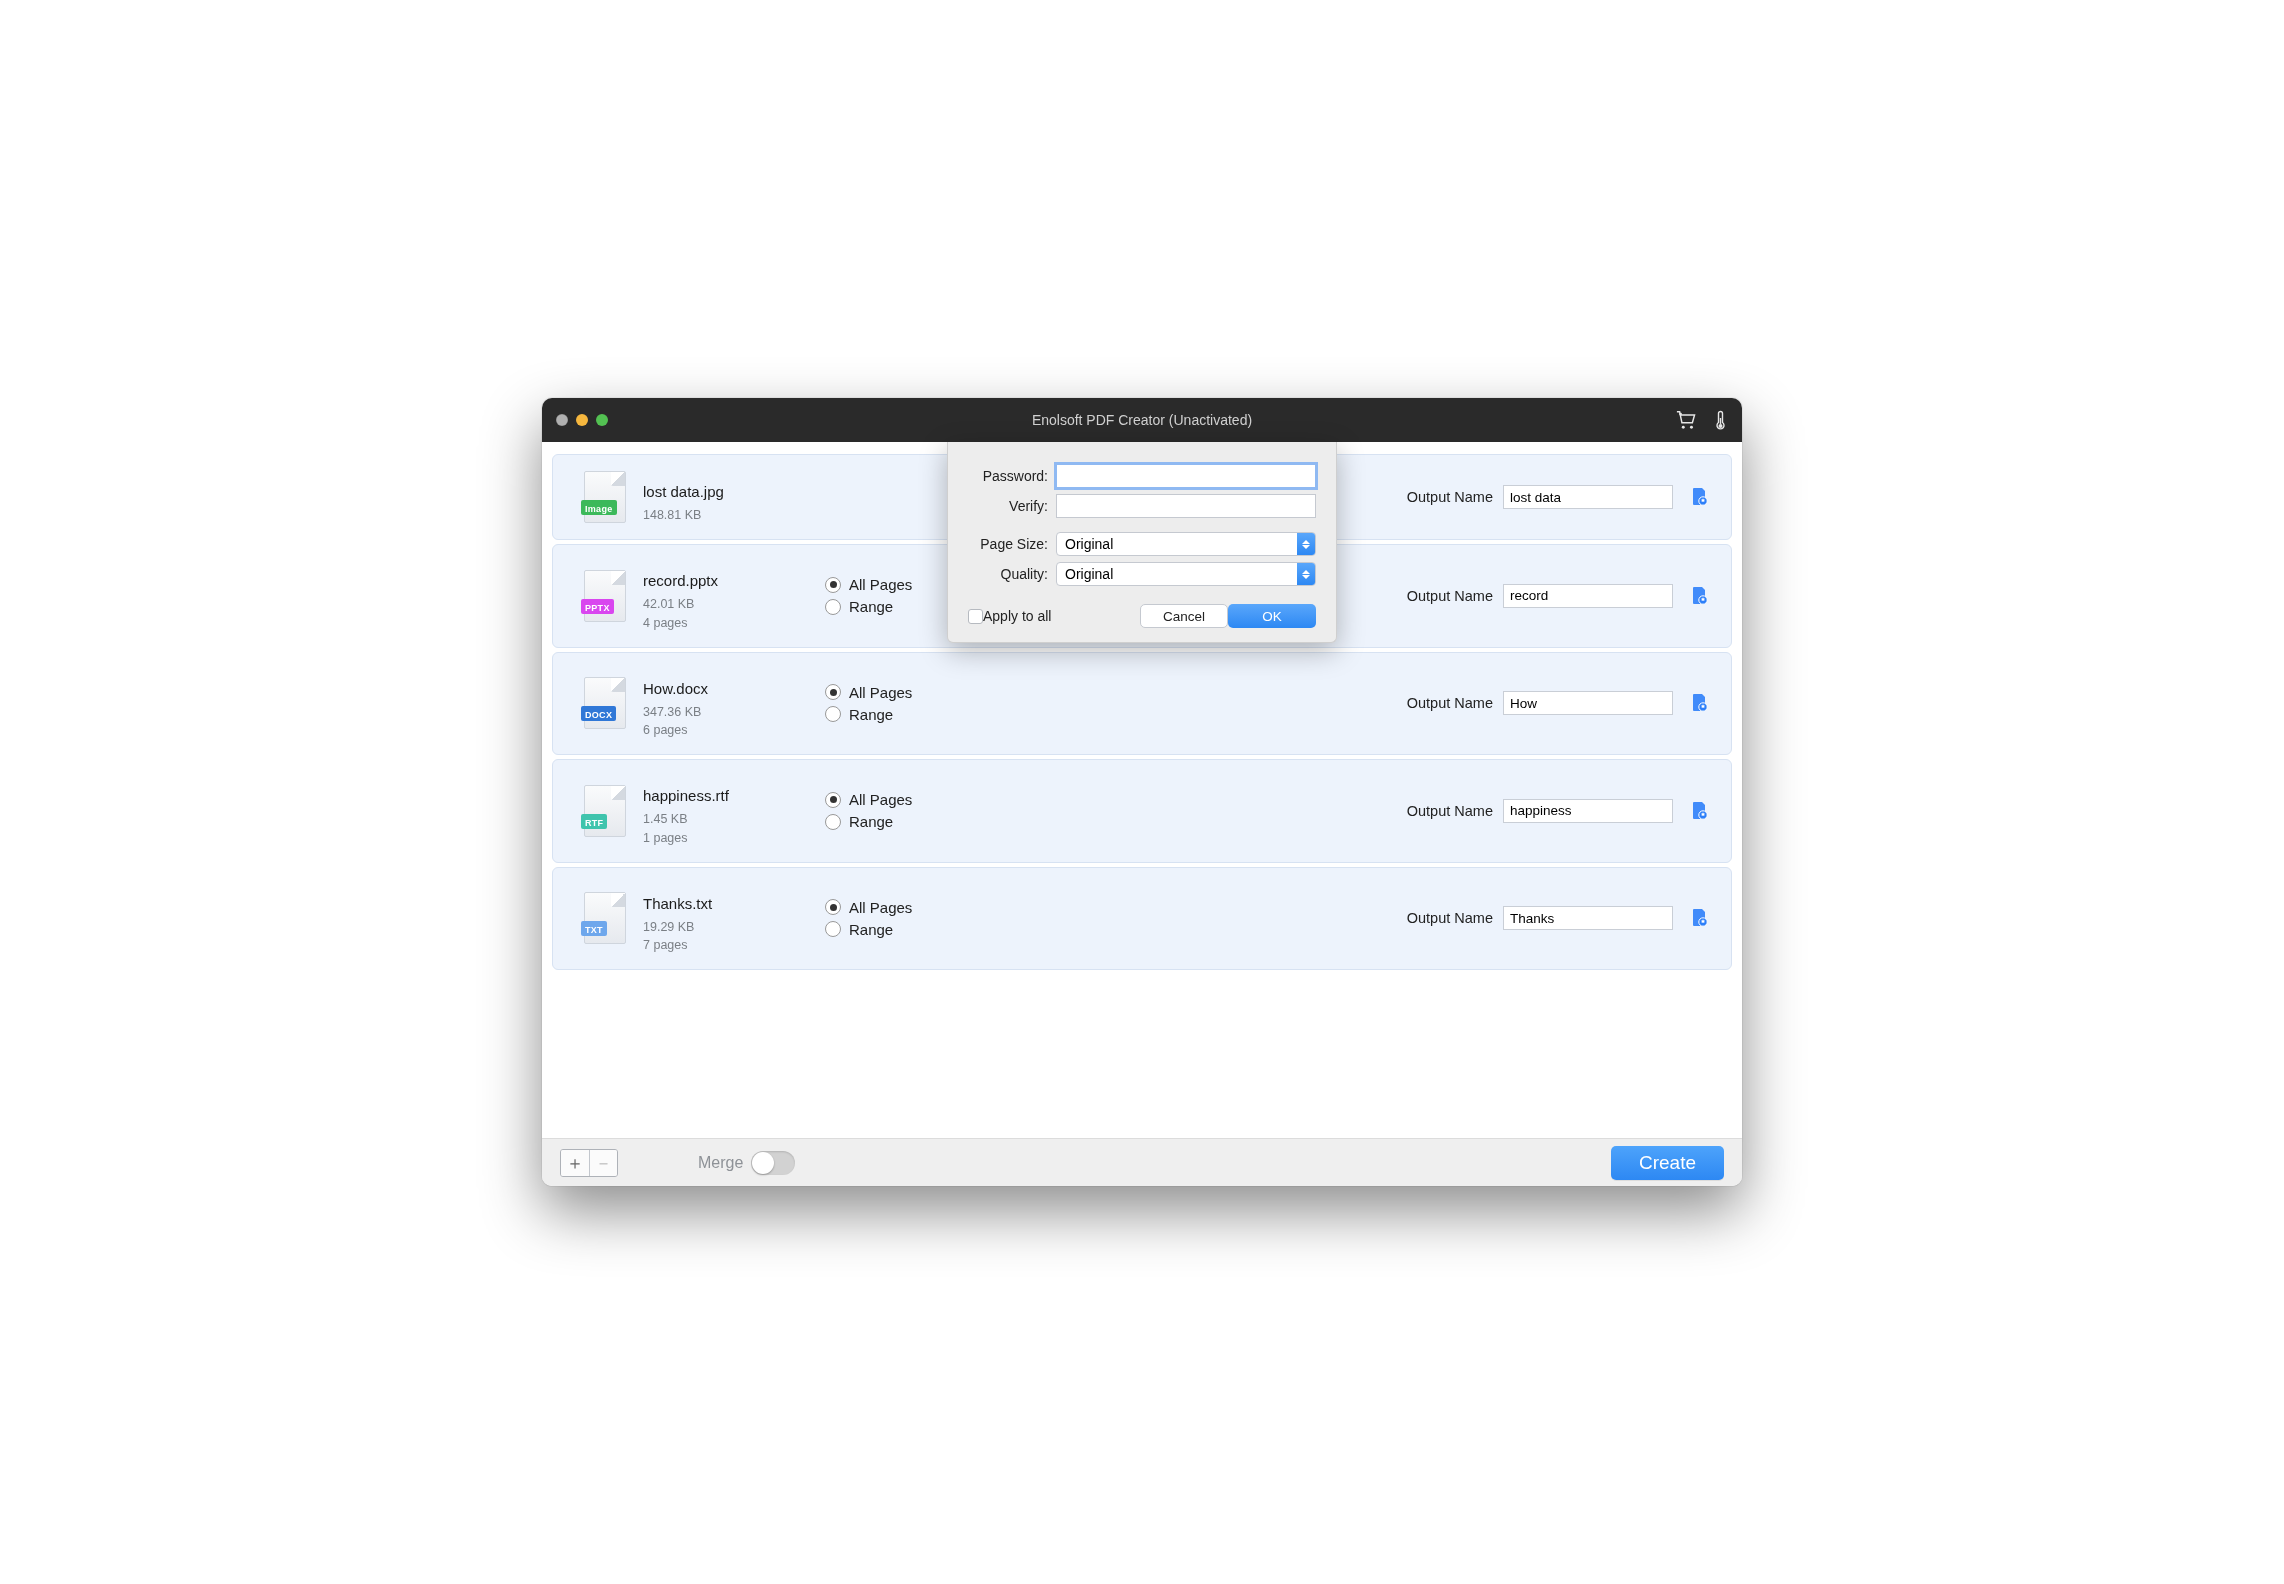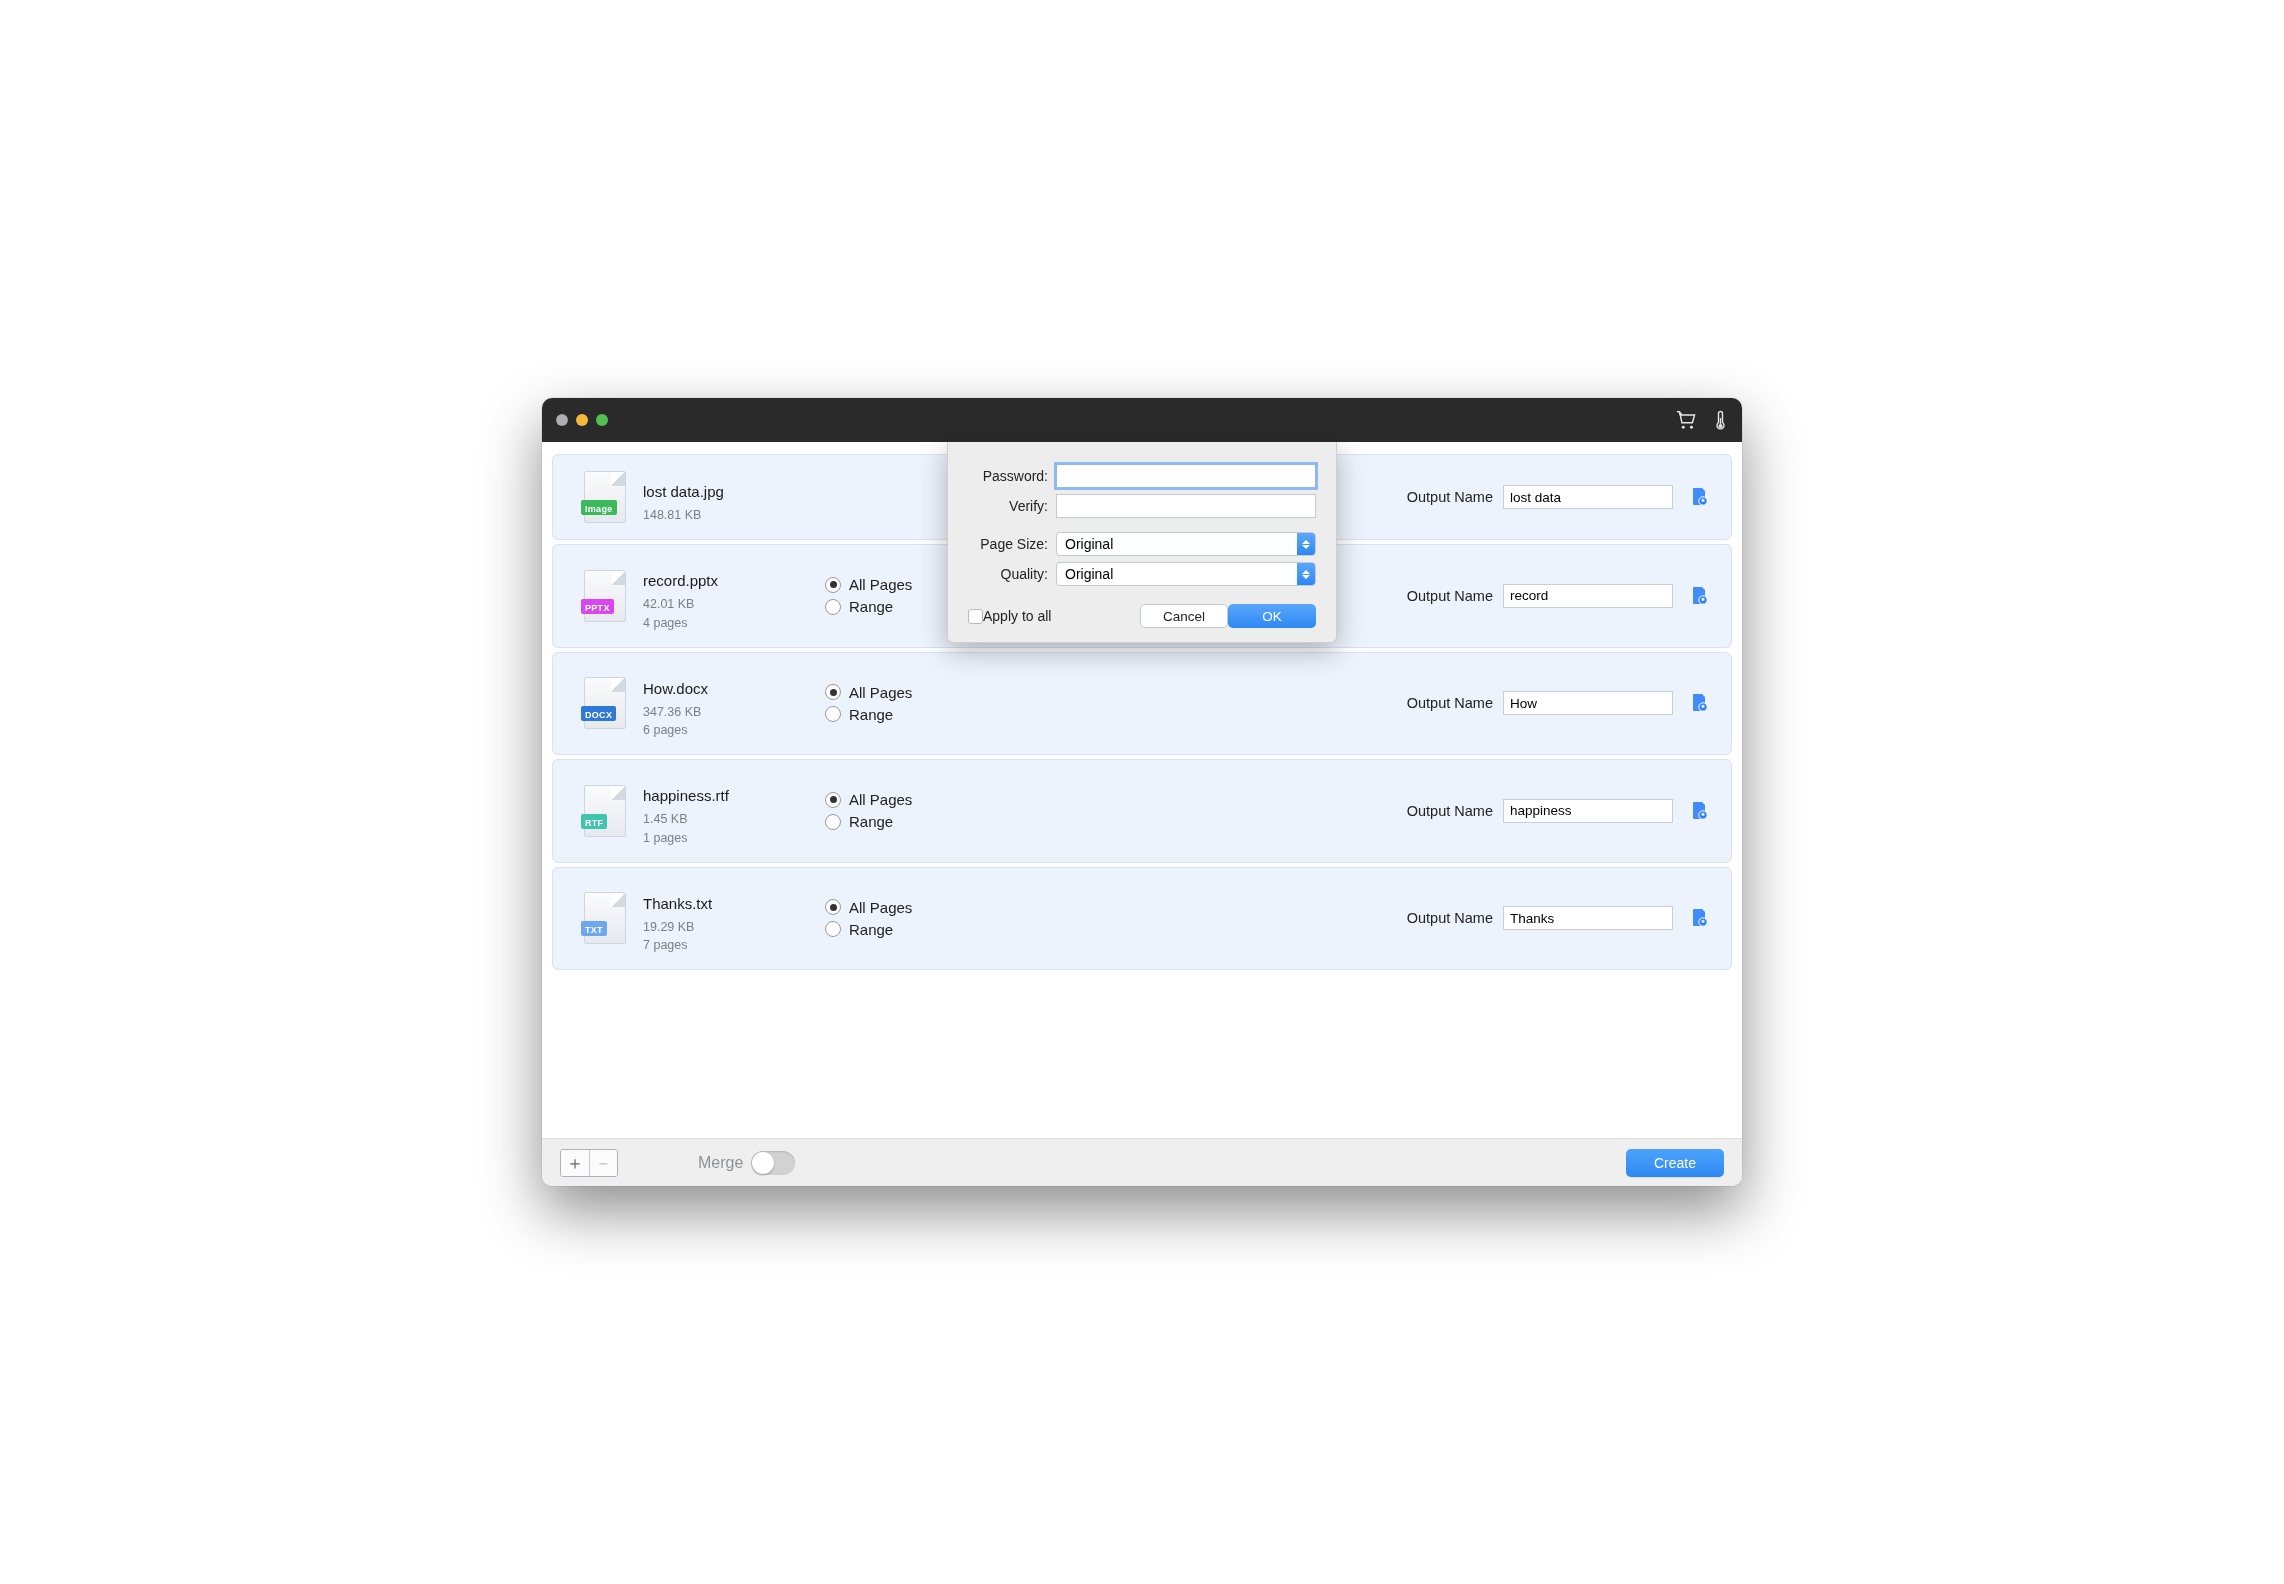--- a/index.html
+++ b/index.html
@@ -124,21 +124,21 @@
     background:#d2d2d2; position:relative; box-shadow: inset 0 1px 2px rgba(0,0,0,.15);
   }
   .switch::after {
     content:""; position:absolute; top:1px; left:1px;
     width:22px; height:22px; border-radius:50%; background:#fff;
     box-shadow:0 1px 2px rgba(0,0,0,.3);
   }
   .create-btn {
     margin-left:auto;
     background: linear-gradient(#4da3fb,#2d88f3);
-    color:#fff; font-size:14px;
+    color:#fff; font-size:19px;
     border:none; border-radius:5px;
     padding: 6px 28px;
     box-shadow: 0 1px 0 rgba(0,0,0,.08);
   }
 
   
   .dialog {
     position:absolute;
     top: 44px;
     left: 50%;
@@ -203,20 +203,21 @@
 <body>
 
 <div class="window">
 
   <div class="titlebar">
     <div class="traffic-lights">
       <div class="tl red"></div>
       <div class="tl yellow"></div>
       <div class="tl green"></div>
     </div>
+    <div class="title-text">Enolsoft PDF Creator (Unactivated)</div>
     <div class="titlebar-actions">
       <span>
         <svg width="22" height="20" viewBox="0 0 24 22" fill="none" stroke="currentColor" stroke-width="1.6">
           <path d="M2 2h3l2.5 12h11.5l2.4-8.5H6.2"></path>
           <circle cx="9" cy="19" r="1.6" fill="currentColor" stroke="none"></circle>
           <circle cx="18" cy="19" r="1.6" fill="currentColor" stroke="none"></circle>
           <path d="M6 6v-3"></path>
             <path d="M4.5 4.5h3"></path>
         </svg>
       </span>

